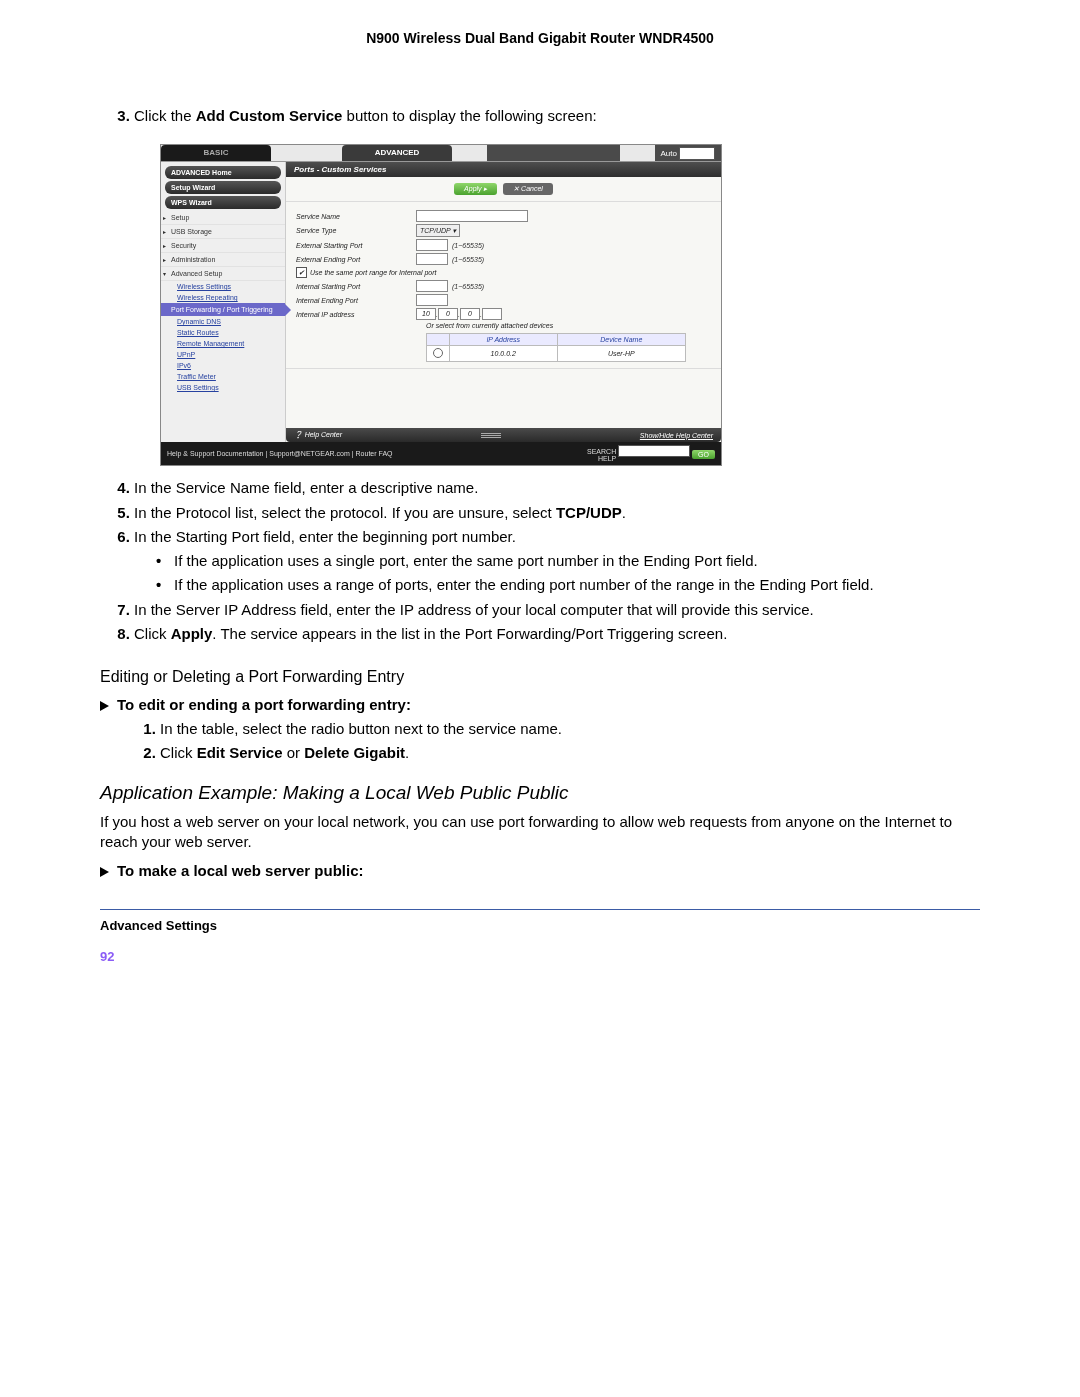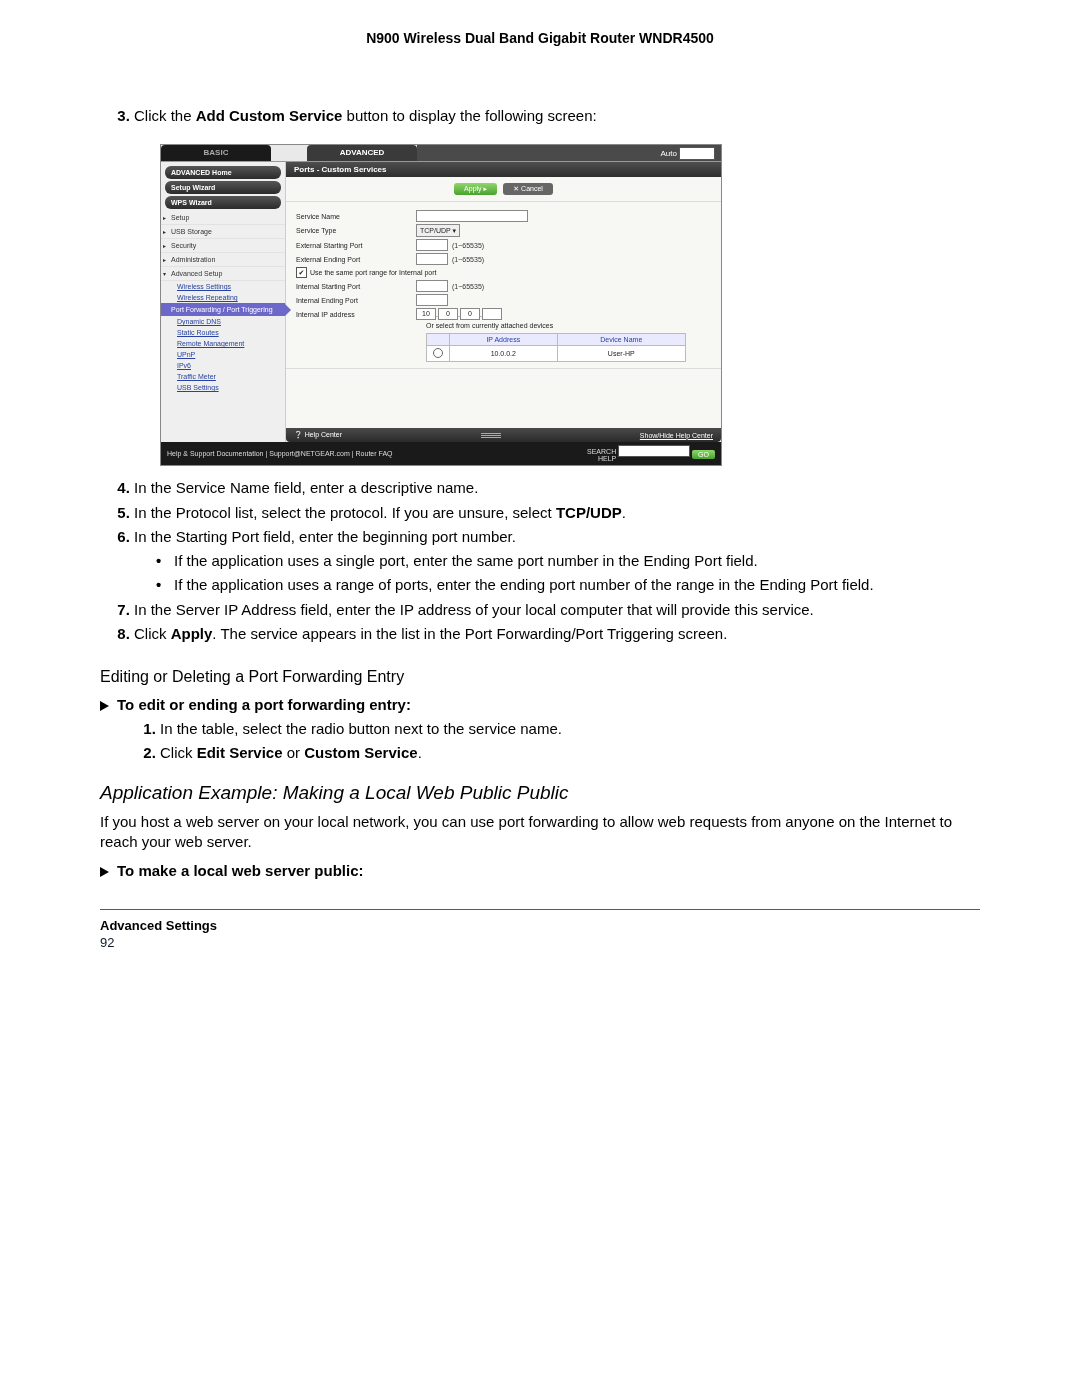--- a/index.html
+++ b/index.html
@@ -79,20 +79,21 @@
     border: 1px solid #888;
     font-family: Verdana, Arial, sans-serif;
     font-size: 8px;
     color: #222;
     background: #e9e9e9;
   }
   .shot .tabs {
     display: flex;
     align-items: stretch;
     height: 16px;
+    gap: 35px;
   }
   .tab {
     flex: 0 0 110px;
     text-align: center;
     font-size: 8px;
     font-weight: bold;
     color: #fff;
     line-height: 16px;
     border-radius: 4px 4px 0 0;
   }
@@ -146,21 +147,21 @@
     padding: 3px 4px 3px 10px; position: relative;
   }
   .sbar-sub.active::after {
     content: ""; position: absolute; right: -6px; top: 50%;
     transform: translateY(-50%);
     border-top: 6px solid transparent;
     border-bottom: 6px solid transparent;
     border-left: 6px solid #6b68c9;
   }
 
-  .content { flex: 1; display: flex; flex-direction: column; }
+  .content { flex: 1; display: flex; flex-direction: column; font-style: italic; }
   .content-head {
     background: linear-gradient(#4e4e4e,#2e2e2e);
     color: #fff; font-size: 8px; font-weight: bold;
     padding: 3px 8px;
   }
   .btn-row {
     text-align: center; padding: 6px 0; border-bottom: 1px solid #dcdcdc;
   }
   .pill {
     display: inline-block; font-size: 7px; color: #fff; padding: 2px 10px;
@@ -196,21 +197,21 @@
     display:flex; align-items:center; justify-content:space-between;
     padding:3px 6px;
   }
   .footer-bar .go { background: linear-gradient(#8fd66a,#4aa22e); color:#fff; padding:1px 6px; border-radius:2px; font-size:7px;}
   .footer-bar .searchbox { width: 70px; height: 10px; background:#fff; border:1px solid #555; display:inline-block;}
 
   
   hr.rule { border: none; border-top: 1.5px solid #3b5ba5; margin: 30px 0 8px 0; }
   .doc-footer { text-align: left; font-size: 13px; }
   .doc-footer .label { font-weight: bold; }
-  .doc-footer .num { color: #0f172a; font-weight: normal; margin-top: 2px; }
+  .doc-footer .num { color: #8b5cf6; font-weight: bold; margin-top: 16px; }
 
   b { font-weight: bold; }
 </style>
 </head>
 <body>
 
 <div class="page">
   <div class="doc-header">N900 Wireless Dual Band Gigabit Router WNDR4500</div>
 
   <ol class="outer" start="3">
@@ -353,21 +354,21 @@
     </li>
   </ol>
 
   <h2 class="section">Editing or Deleting a Port Forwarding Entry</h2>
   <div class="proc-head">
     <span class="arrow"></span><span>To edit or ending a port forwarding entry:</span>
   </div>
   <ol class="outer" start="1" style="padding-left:60px">
     <li>In the table, select the radio button next to the service name.</li>
     <li>
-      <span>Click </span><b>Edit Service</b><span> or </span><b>Custom Service</b><span>.</span>
+      <span>Click </span><b>Edit Service</b><span> or </span><b>Delete Gigabit</b><span>.</span>
     </li>
   </ol>
 
   <h3 class="subsection">Application Example: Making a Local Web Public Public</h3>
   <p class="body">If you host a web server on your local network, you can use port forwarding to allow web requests from anyone on the Internet to reach your web server.</p>
   <div class="proc-head">
     <span class="arrow"></span><span>To make a local web server public:</span>
   </div>
 
   <hr class="rule">

